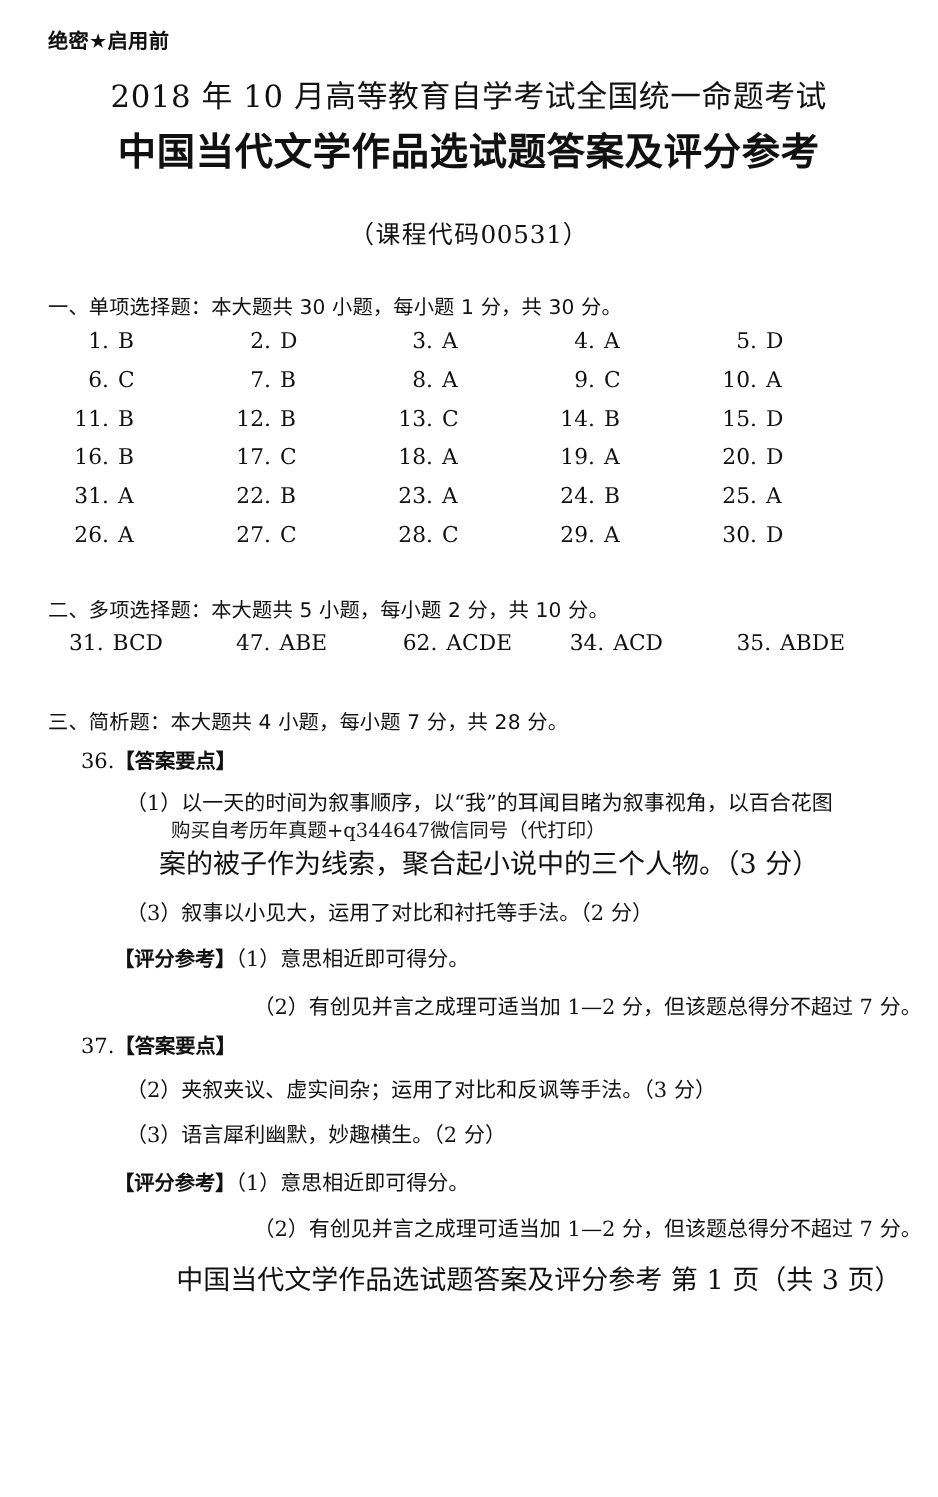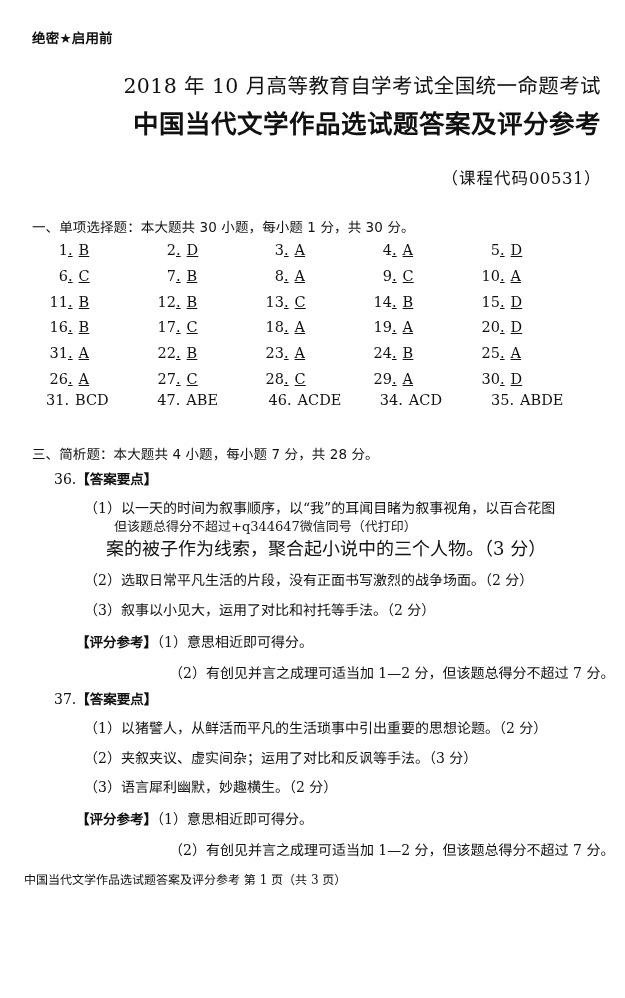--- a/index.html
+++ b/index.html
@@ -14,38 +14,38 @@
     overflow: hidden;
     font-family: "DejaVu Serif", "Liberation Serif", serif;
     color: #111111;
     -webkit-font-smoothing: none;
   }
   .page {
     position: relative;
     width: 625px;
     height: 998px;
     box-sizing: border-box;
-    padding: 10px 24px;
+    padding: 0 24px;
   }
 
   
   .security-line {
     font-family: "DejaVu Sans", "Liberation Sans", sans-serif;
     font-weight: bold;
     font-size: 13.5px;
     line-height: 1;
     padding-top: 22px;
     padding-left: 8px;
     letter-spacing: 0.2px;
   }
 
   
   .title-block {
-    text-align: right;
-    margin-top: 28px;
+    text-align: center;
+    margin-top: 16px;
   }
   .title-exam {
     font-size: 20.5px;
     letter-spacing: 0.4px;
     line-height: 1.25;
     white-space: nowrap;
   }
   .title-main {
     font-family: "DejaVu Sans", "Liberation Sans", sans-serif;
     font-weight: bold;
@@ -88,21 +88,20 @@
     margin-top: 9px;
     font-size: 14.5px;
     line-height: 1.15;
   }
   .answer-row:first-child { margin-top: 3px; }
   .answer-cell {
     flex: 0 0 auto;
     width: 105px;
     text-align: left;
     white-space: nowrap;
-    text-decoration: underline;
   }
   .answer-cell .num {
     display: inline-block;
     min-width: 22px;
     text-align: right;
   }
   .answer-cell .dot { margin-right: 6px; }
 
   
   .multi-row {
@@ -164,36 +163,36 @@
   }
 
   .grade-head {
     font-size: 14px;
     line-height: 1.3;
     padding-left: 52px;
     margin-top: 13px;
     white-space: nowrap;
   }
   .grade-head .bracket {
-    font-family: Liberation Sans, sans-serif;
+    font-family: Liberation Mono, monospace;
     font-weight: bold;
     font-size: 13.5px;
   }
   .grade-item2 {
     font-size: 14px;
     line-height: 1.3;
     padding-left: 145px;
     margin-top: 12px;
     white-space: nowrap;
   }
 
   
   .footer {
-    text-align: left;
-    font-size: 12px;
+    text-align: right;
+    font-size: 18px;
     line-height: 1.2;
     margin-top: 14px;
     white-space: nowrap;
   }
 </style>
 </head>
 <body>
 
 <div class="page">
 
@@ -247,51 +246,50 @@
       </div>
       <div class="answer-row">
         <div class="answer-cell"><span class="num">26</span><span class="dot">.</span><span class="ans">A</span></div>
         <div class="answer-cell"><span class="num">27</span><span class="dot">.</span><span class="ans">C</span></div>
         <div class="answer-cell"><span class="num">28</span><span class="dot">.</span><span class="ans">C</span></div>
         <div class="answer-cell"><span class="num">29</span><span class="dot">.</span><span class="ans">A</span></div>
         <div class="answer-cell"><span class="num">30</span><span class="dot">.</span><span class="ans">D</span></div>
       </div>
     </div>
 
+  <div class="section-head sec2">二、多项选择题：本大题共 5 小题，每小题 2 分，共 10 分。</div>
 
   <div class="multi-row" id="multi-choice-row">
       <div class="multi-cell"><span class="num">31.</span><span class="ans">BCD</span></div>
       <div class="multi-cell"><span class="num">47.</span><span class="ans">ABE</span></div>
-      <div class="multi-cell"><span class="num">46.</span><span class="ans">ACDE</span></div>
+      <div class="multi-cell"><span class="num">62.</span><span class="ans">ACDE</span></div>
       <div class="multi-cell"><span class="num">34.</span><span class="ans">ACD</span></div>
       <div class="multi-cell"><span class="num">35.</span><span class="ans">ABDE</span></div>
     </div>
 
   <div class="section-head sec3">三、简析题：本大题共 4 小题，每小题 7 分，共 28 分。</div>
 
   <div class="question">
     <div class="q-head">
       <span class="qnum">36.</span><span class="bracket">【答案要点】</span>
     </div>
     <div class="q-item">（1）以一天的时间为叙事顺序，以“我”的耳闻目睹为叙事视角，以百合花图</div>
-    <div class="insert-line">但该题总得分不超过+q344647微信同号（代打印）</div>
+    <div class="insert-line">购买自考历年真题+q344647微信同号（代打印）</div>
     <div class="cont-line">案的被子作为线索，聚合起小说中的三个人物。（3 分）</div>
-    <div class="q-item">（2）选取日常平凡生活的片段，没有正面书写激烈的战争场面。（2 分）</div>
     <div class="q-item">（3）叙事以小见大，运用了对比和衬托等手法。（2 分）</div>
     <div class="grade-head">
       <span class="bracket">【评分参考】</span><span>（1）意思相近即可得分。</span>
     </div>
     <div class="grade-item2">（2）有创见并言之成理可适当加 1—2 分，但该题总得分不超过 7 分。</div>
   </div>
 
   <div class="question">
     <div class="q-head">
       <span class="qnum">37.</span><span class="bracket">【答案要点】</span>
     </div>
-    <div class="q-item">（1）以猪譬人，从鲜活而平凡的生活琐事中引出重要的思想论题。（2 分）</div>
     <div class="q-item">（2）夹叙夹议、虚实间杂；运用了对比和反讽等手法。（3 分）</div>
     <div class="q-item">（3）语言犀利幽默，妙趣横生。（2 分）</div>
     <div class="grade-head">
       <span class="bracket">【评分参考】</span><span>（1）意思相近即可得分。</span>
     </div>
     <div class="grade-item2">（2）有创见并言之成理可适当加 1—2 分，但该题总得分不超过 7 分。</div>
   </div>
 
   <div class="footer">中国当代文学作品选试题答案及评分参考  第 1 页（共 3 页）</div>
 

